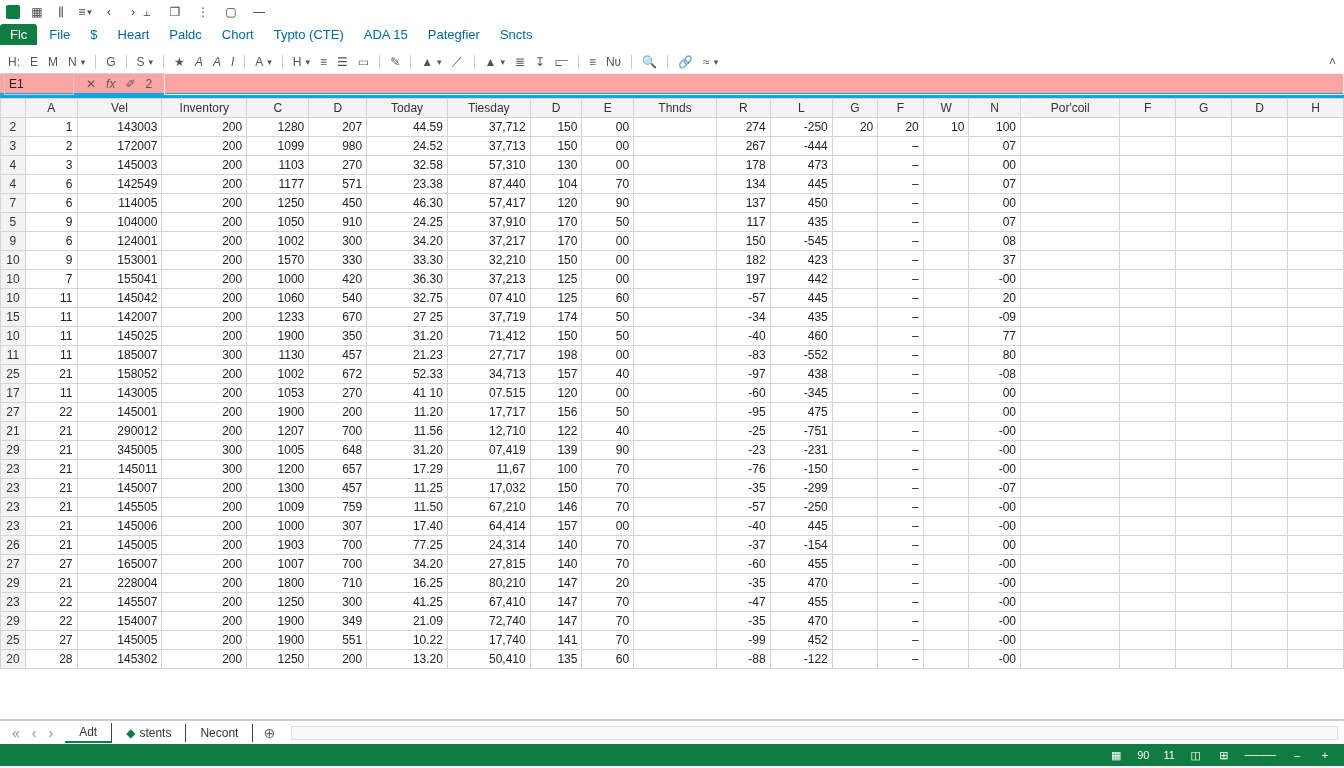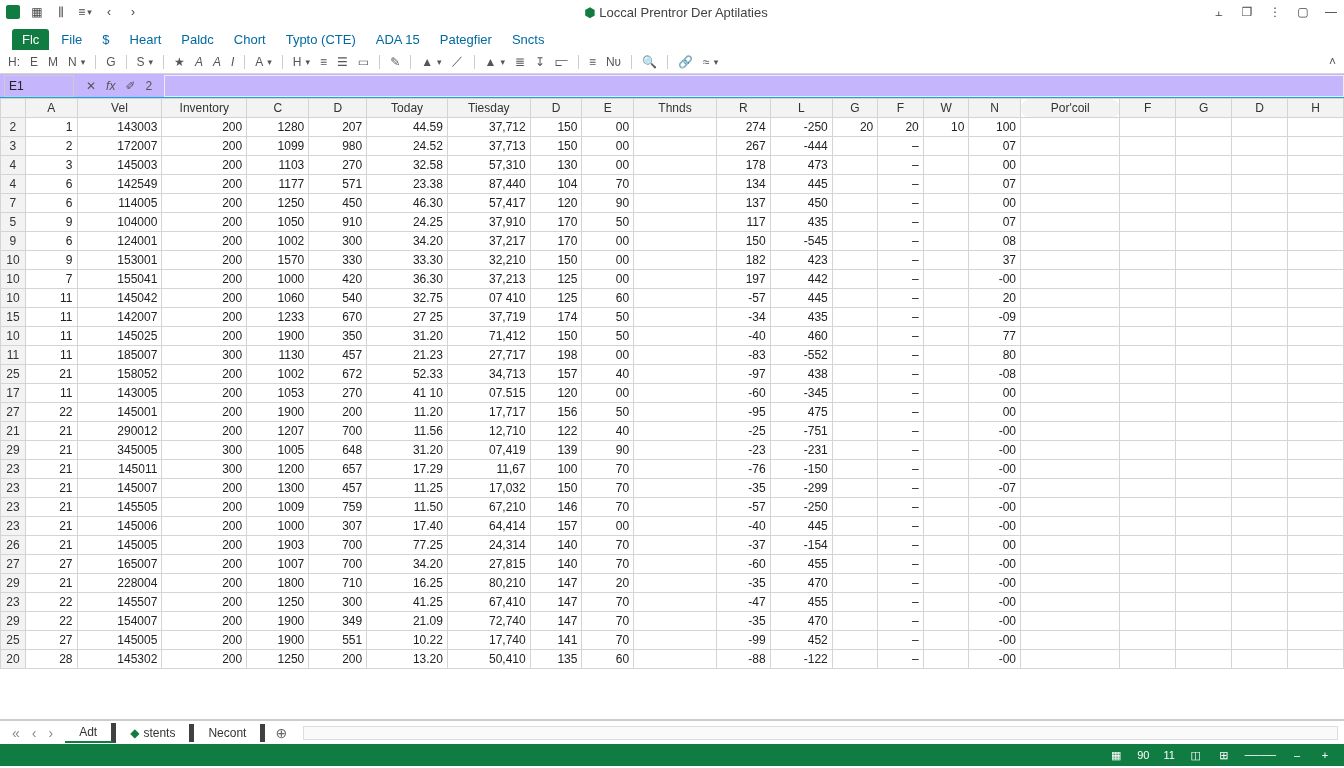--- a/index.html
+++ b/index.html
@@ -3,27 +3,27 @@
 <meta charset="utf-8">
 <style>
   * { box-sizing: border-box; margin: 0; padding: 0; }
   html, body { width: 1344px; height: 768px; font-family: "Segoe UI", Arial, sans-serif; font-size: 12px; color: #222; overflow: hidden; background: #fff; }
   .titlebar { height: 24px; display: flex; align-items: center; padding: 0 6px; background: #fff; }
   .titlebar .left-icons { display: flex; gap: 10px; align-items: center; }
   .titlebar .center-title { flex: 1; text-align: center; font-size: 13px; color: #424242; }
   .titlebar .right-icons { display: flex; gap: 14px; align-items: center; color: #666; }
   .app-icon { width: 14px; height: 14px; background: #107c41; display: inline-block; border-radius: 2px; }
   .tiny-icon { width: 14px; height: 14px; display: inline-flex; align-items: center; justify-content: center; font-size: 12px; color: #444; }
-  .menubar { height: 26px; display: flex; align-items: flex-end; gap: 4px; padding: 0 12px; background: #fff; }
+  .menubar { height: 26px; display: flex; align-items: flex-start; gap: 4px; padding: 0 0; background: #fff; }
   .file-tab { background: #107c41; color: #fff; padding: 3px 10px; border-radius: 3px 3px 0 0; font-size: 13px; }
   .menu-item { padding: 3px 8px; font-size: 13px; color: #0369a1; }
   .toolbar { height: 24px; display: flex; align-items: center; gap: 10px; padding: 0 8px; background: #fff; border-bottom: 1px solid #d4d4d4; }
   .toolbar .tb { font-size: 12px; color: #555; display: inline-flex; align-items: center; gap: 2px; }
   .sep { width: 1px; height: 14px; background: #ccc; }
-  .fx-bar { height: 24px; display: flex; align-items: center; border-bottom: 1px solid #0ea5e9; background: #c4b5fd; text-align: center; }
+  .fx-bar { height: 24px; display: flex; align-items: center; border-bottom: 5px solid #0ea5e9; background: #fca5a5; text-align: center; }
   .name-box { width: 70px; height: 22px; border: 1px solid #ccc; margin-left: 4px; padding: 0 4px; font-size: 12px; display: flex; align-items: center; }
   .fx-icons { display: flex; gap: 10px; align-items: center; margin: 0 12px; color: #555; }
   .fx-edit { flex: 1; height: 22px; border: 1px solid #eee; padding: 0 6px; }
   .grid-wrap { position: relative; height: 622px; overflow: hidden; border-bottom: 1px solid #ccc; }
   table.grid { border-collapse: collapse; table-layout: fixed; width: 1344px; }
   table.grid th, table.grid td { border: 1px solid #d4d4d4; height: 19px; font-size: 12px; padding: 0 4px; white-space: nowrap; overflow: hidden; }
   table.grid th { background: #f3f3f3; font-weight: 400; color: #333; text-align: center; position: relative; }
   .corner { background: #f3f3f3; width: 24px; }
   .rowhdr { background: #f3f3f3; text-align: center; color: #333; width: 24px; }
   td.num { text-align: right; }
@@ -42,44 +42,40 @@
   .col-L   { width: 60px; }
   .col-G   { width: 44px; }
   .col-F1  { width: 44px; }
   .col-W   { width: 44px; }
   .col-N   { width: 50px; }
   .col-Por { width: 96px; border-radius: 9px; }
   .col-ext { width: 54px; }
   th.bold-hdr { font-weight: 600; }
   .sheettabs { height: 24px; display: flex; align-items: center; background: #fff; border-top: 1px solid #ccc; }
   .tab-nav { display: flex; gap: 12px; padding: 0 12px; color: #888; font-size: 14px; }
-  .sheet-tab { padding: 2px 14px; border-right: 5px solid #404040; font-size: 12px; color: #333; }
+  .sheet-tab { padding: 2px 14px; border-right: 1px solid #404040; font-size: 12px; color: #333; }
   .sheet-tab.active { border-bottom: 2px solid #107c41; font-weight: 500; }
   .sheet-tab .green-dot { color: #107c41; margin-right: 4px; }
   .sheet-add { padding: 0 10px; color: #666; font-size: 14px; }
   .sheettabs .h-scroll-track { flex: 1; height: 14px; margin: 0 6px; border: 1px solid #ddd; background: #fafafa; position: relative; }
   .statusbar { height: 22px; background: #107c41; display: flex; align-items: center; justify-content: flex-end; gap: 14px; padding: 0 12px; color: #fff; font-size: 11px; }
   .sb-icon { display: inline-flex; align-items: center; justify-content: center; width: 14px; height: 14px; }
   .chev::after { content: "▾"; font-size: 9px; margin-left: 2px; color: #555; }
 </style>
 </head>
 <body>
 
 <div class="titlebar">
   <div class="left-icons">
     <span class="app-icon"></span>
     <span class="tiny-icon">▦</span>
     <span class="tiny-icon">⫼</span>
     <span class="tiny-icon chev">≡</span>
     <span class="tiny-icon">‹</span>
     <span class="tiny-icon">›</span>
-  </div>
-  <div class="center-title">
-    <span style="color:#107c41">⬢</span>
-    <span>Loccal Prentror Der Aptilaties</span>
   </div>
   <div class="right-icons">
     <span class="tiny-icon">⫠</span>
     <span class="tiny-icon">❐</span>
     <span class="tiny-icon">⋮</span>
     <span class="tiny-icon">▢</span>
     <span class="tiny-icon">—</span>
   </div>
 </div>
 

